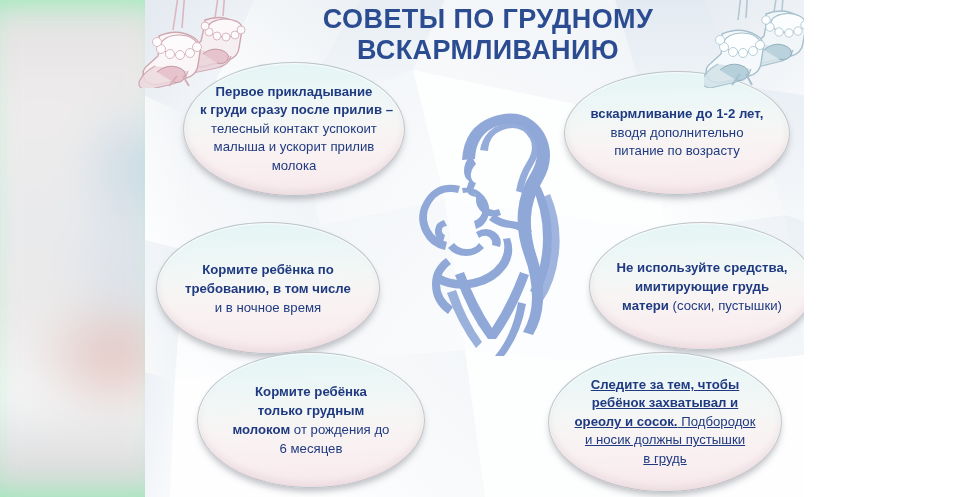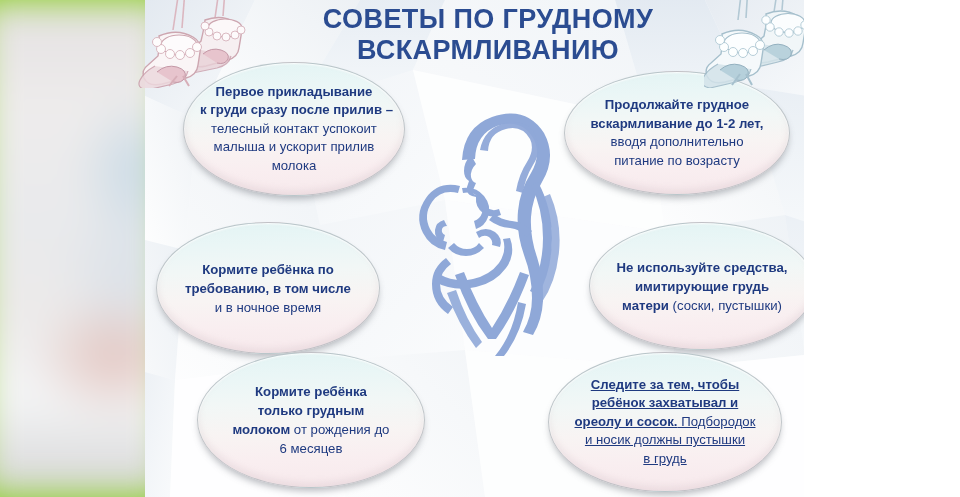--- a/index.html
+++ b/index.html
@@ -8,21 +8,21 @@
     width: 960px;
     height: 497px;
     overflow: hidden;
     font-family: "Liberation Sans", sans-serif;
   }
 
   #poster {
     position: relative;
     width: 804px;
     height: 497px;
-    background: #84cc16;
+    background: #86efac;
     overflow: hidden;
   }
 
   
   .side-blur {
     position: absolute;
     top: 0;
     height: 497px;
     filter: blur(18px);
     z-index: 0;
@@ -311,21 +311,20 @@
     <div class="txt">
         <span class="line"><b>Первое прикладывание</b></span>
         <span class="line"><b>к груди сразу после прилив –</b></span>
         <span class="line"><span class="reg">телесный контакт успокоит</span></span>
         <span class="line"><span class="reg">малыша и ускорит прилив</span></span>
         <span class="line"><span class="reg">молока</span></span>
       </div>
   </div>
   <div class="bubble" id="bubble-2">
     <div class="txt">
-        <span class="line"><b>Продолжайте грудное</b></span>
         <span class="line"><b>вскармливание до 1-2 лет,</b></span>
         <span class="line"><span class="reg">вводя дополнительно</span></span>
         <span class="line"><span class="reg">питание  по возрасту</span></span>
       </div>
   </div>
   <div class="bubble" id="bubble-3">
     <div class="txt">
         <span class="line"><b>Кормите ребёнка по</b></span>
         <span class="line"><b>требованию, в том числе</b></span>
         <span class="line"><span class="reg">и  в ночное время</span></span>

